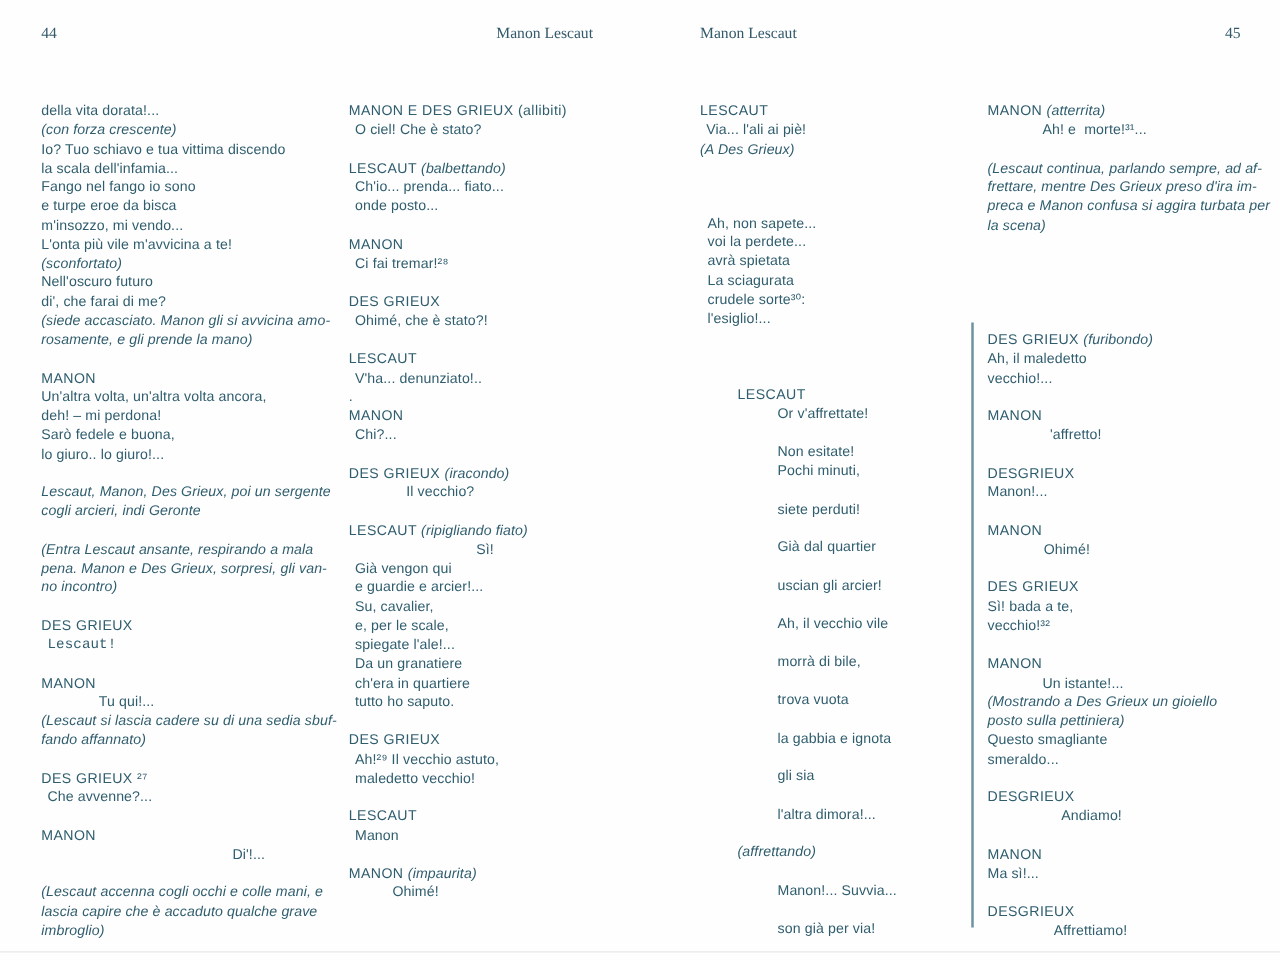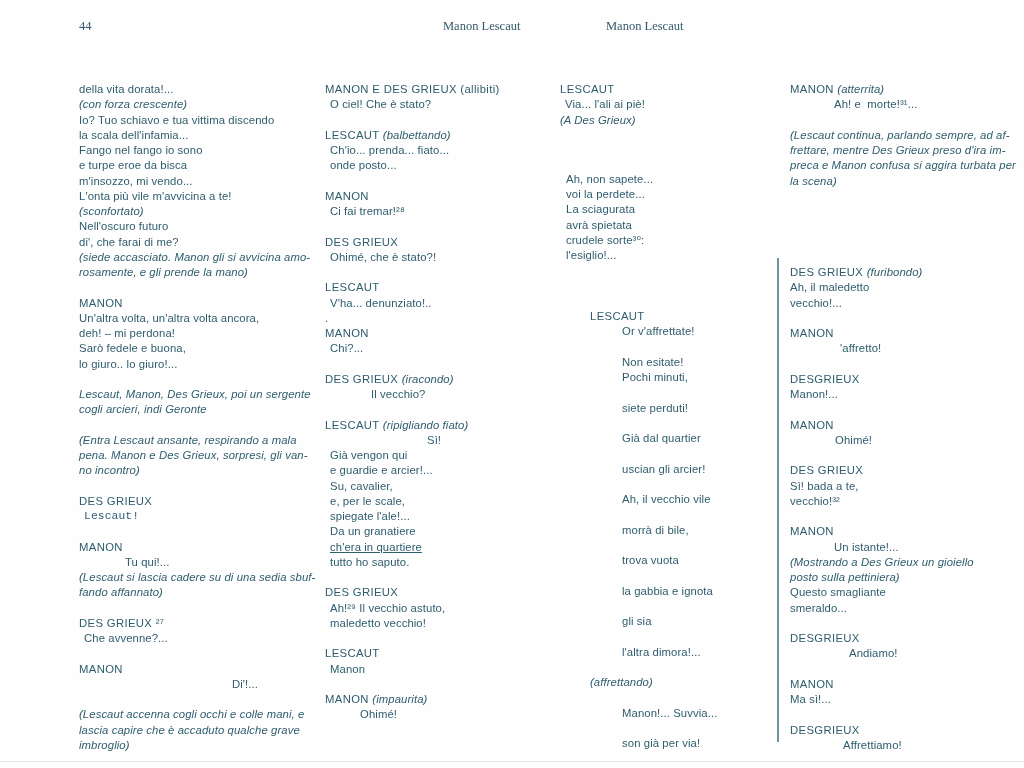--- a/index.html
+++ b/index.html
@@ -4,21 +4,21 @@
 <style>
   html,body{margin:0;padding:0;background:#ffffff;}
   #canvas{
     position:relative;
     width:1024px;height:768px;
     background:#fefefe;
     overflow:hidden;
     font-family:"Liberation Sans","DejaVu Sans",sans-serif;
     color:#2f5d6e;
   }
-  .page{position:absolute;top:0;height:768px;margin-left:46px;}
+  .page{position:absolute;top:0;height:768px;}
   #page-left{left:0;width:512px;}
   #page-right{left:512px;width:512px;}
   .runhead{
     position:absolute;
     font-family:"Liberation Serif","DejaVu Serif",serif;
     font-size:12.5px;
     color:#335a6b;
     white-space:pre;
   }
   .col{
@@ -123,21 +123,21 @@
         <div class="ln s-n" style="padding-left: 46px;">Il vecchio?</div>
         <div class="ln s-b">&nbsp;</div>
         <div class="ln s-ci"><span>LESCAUT </span><span class="it">(ripigliando fiato)</span></div>
         <div class="ln s-n" style="padding-left: 102px;">Sì!</div>
         <div class="ln s-n" style="padding-left: 5px;">Già vengon qui</div>
         <div class="ln s-n" style="padding-left: 5px;">e guardie e arcier!...</div>
         <div class="ln s-n" style="padding-left: 5px;">Su, cavalier,</div>
         <div class="ln s-n" style="padding-left: 5px;">e, per le scale,</div>
         <div class="ln s-n" style="padding-left: 5px;">spiegate l'ale!...</div>
         <div class="ln s-n" style="padding-left: 5px;">Da un granatiere</div>
-        <div class="ln s-n" style="padding-left: 5px; text-decoration: underline;">ch'era in quartiere</div>
+        <div class="ln s-n" style="padding-left: 5px;">ch'era in quartiere</div>
         <div class="ln s-n" style="padding-left: 5px;">tutto ho saputo.</div>
         <div class="ln s-b">&nbsp;</div>
         <div class="ln s-c">DES GRIEUX</div>
         <div class="ln s-n" style="padding-left: 5px;">Ah!²⁹ Il vecchio astuto,</div>
         <div class="ln s-n" style="padding-left: 5px;">maledetto vecchio!</div>
         <div class="ln s-b">&nbsp;</div>
         <div class="ln s-c">LESCAUT</div>
         <div class="ln s-n" style="padding-left: 5px;">Manon</div>
         <div class="ln s-b">&nbsp;</div>
         <div class="ln s-ci"><span>MANON </span><span class="it">(impaurita)</span></div>
@@ -149,22 +149,22 @@
     <div class="runhead" style="left:48px;top:19px;">Manon Lescaut</div>
     <div class="runhead" style="left:468px;top:19px;">45</div>
   </div>
 
   <div class="col" style="left: 560px; top: 82px;">
       <div class="ln s-c">LESCAUT</div>
       <div class="ln s-n" style="padding-left: 5px;">Via... l'ali ai piè!</div>
       <div class="ln s-i">(A Des Grieux)</div>
       <div class="ln s-n" style="padding-left: 6px; margin-top: 44px;">Ah, non sapete...</div>
       <div class="ln s-n" style="padding-left: 6px;">voi la perdete...</div>
+      <div class="ln s-n" style="padding-left: 6px;">avrà spietata</div>
       <div class="ln s-n" style="padding-left: 6px;">La sciagurata</div>
-      <div class="ln s-n" style="padding-left: 6px;">avrà spietata</div>
       <div class="ln s-n" style="padding-left: 6px;">crudele sorte³⁰:</div>
       <div class="ln s-n" style="padding-left: 6px;">l'esiglio!...</div>
       <div class="ln s-b">&nbsp;</div>
       <div class="ln s-b">&nbsp;</div>
       <div class="ln s-b">&nbsp;</div>
       <div class="ln s-c" style="padding-left: 30px;">LESCAUT</div>
       <div class="ln s-n" style="padding-left: 62px;">Or v'affrettate!</div>
       <div class="ln s-b">&nbsp;</div>
       <div class="ln s-n" style="padding-left: 62px;">Non esitate!</div>
       <div class="ln s-n" style="padding-left: 62px;">Pochi minuti,</div>

